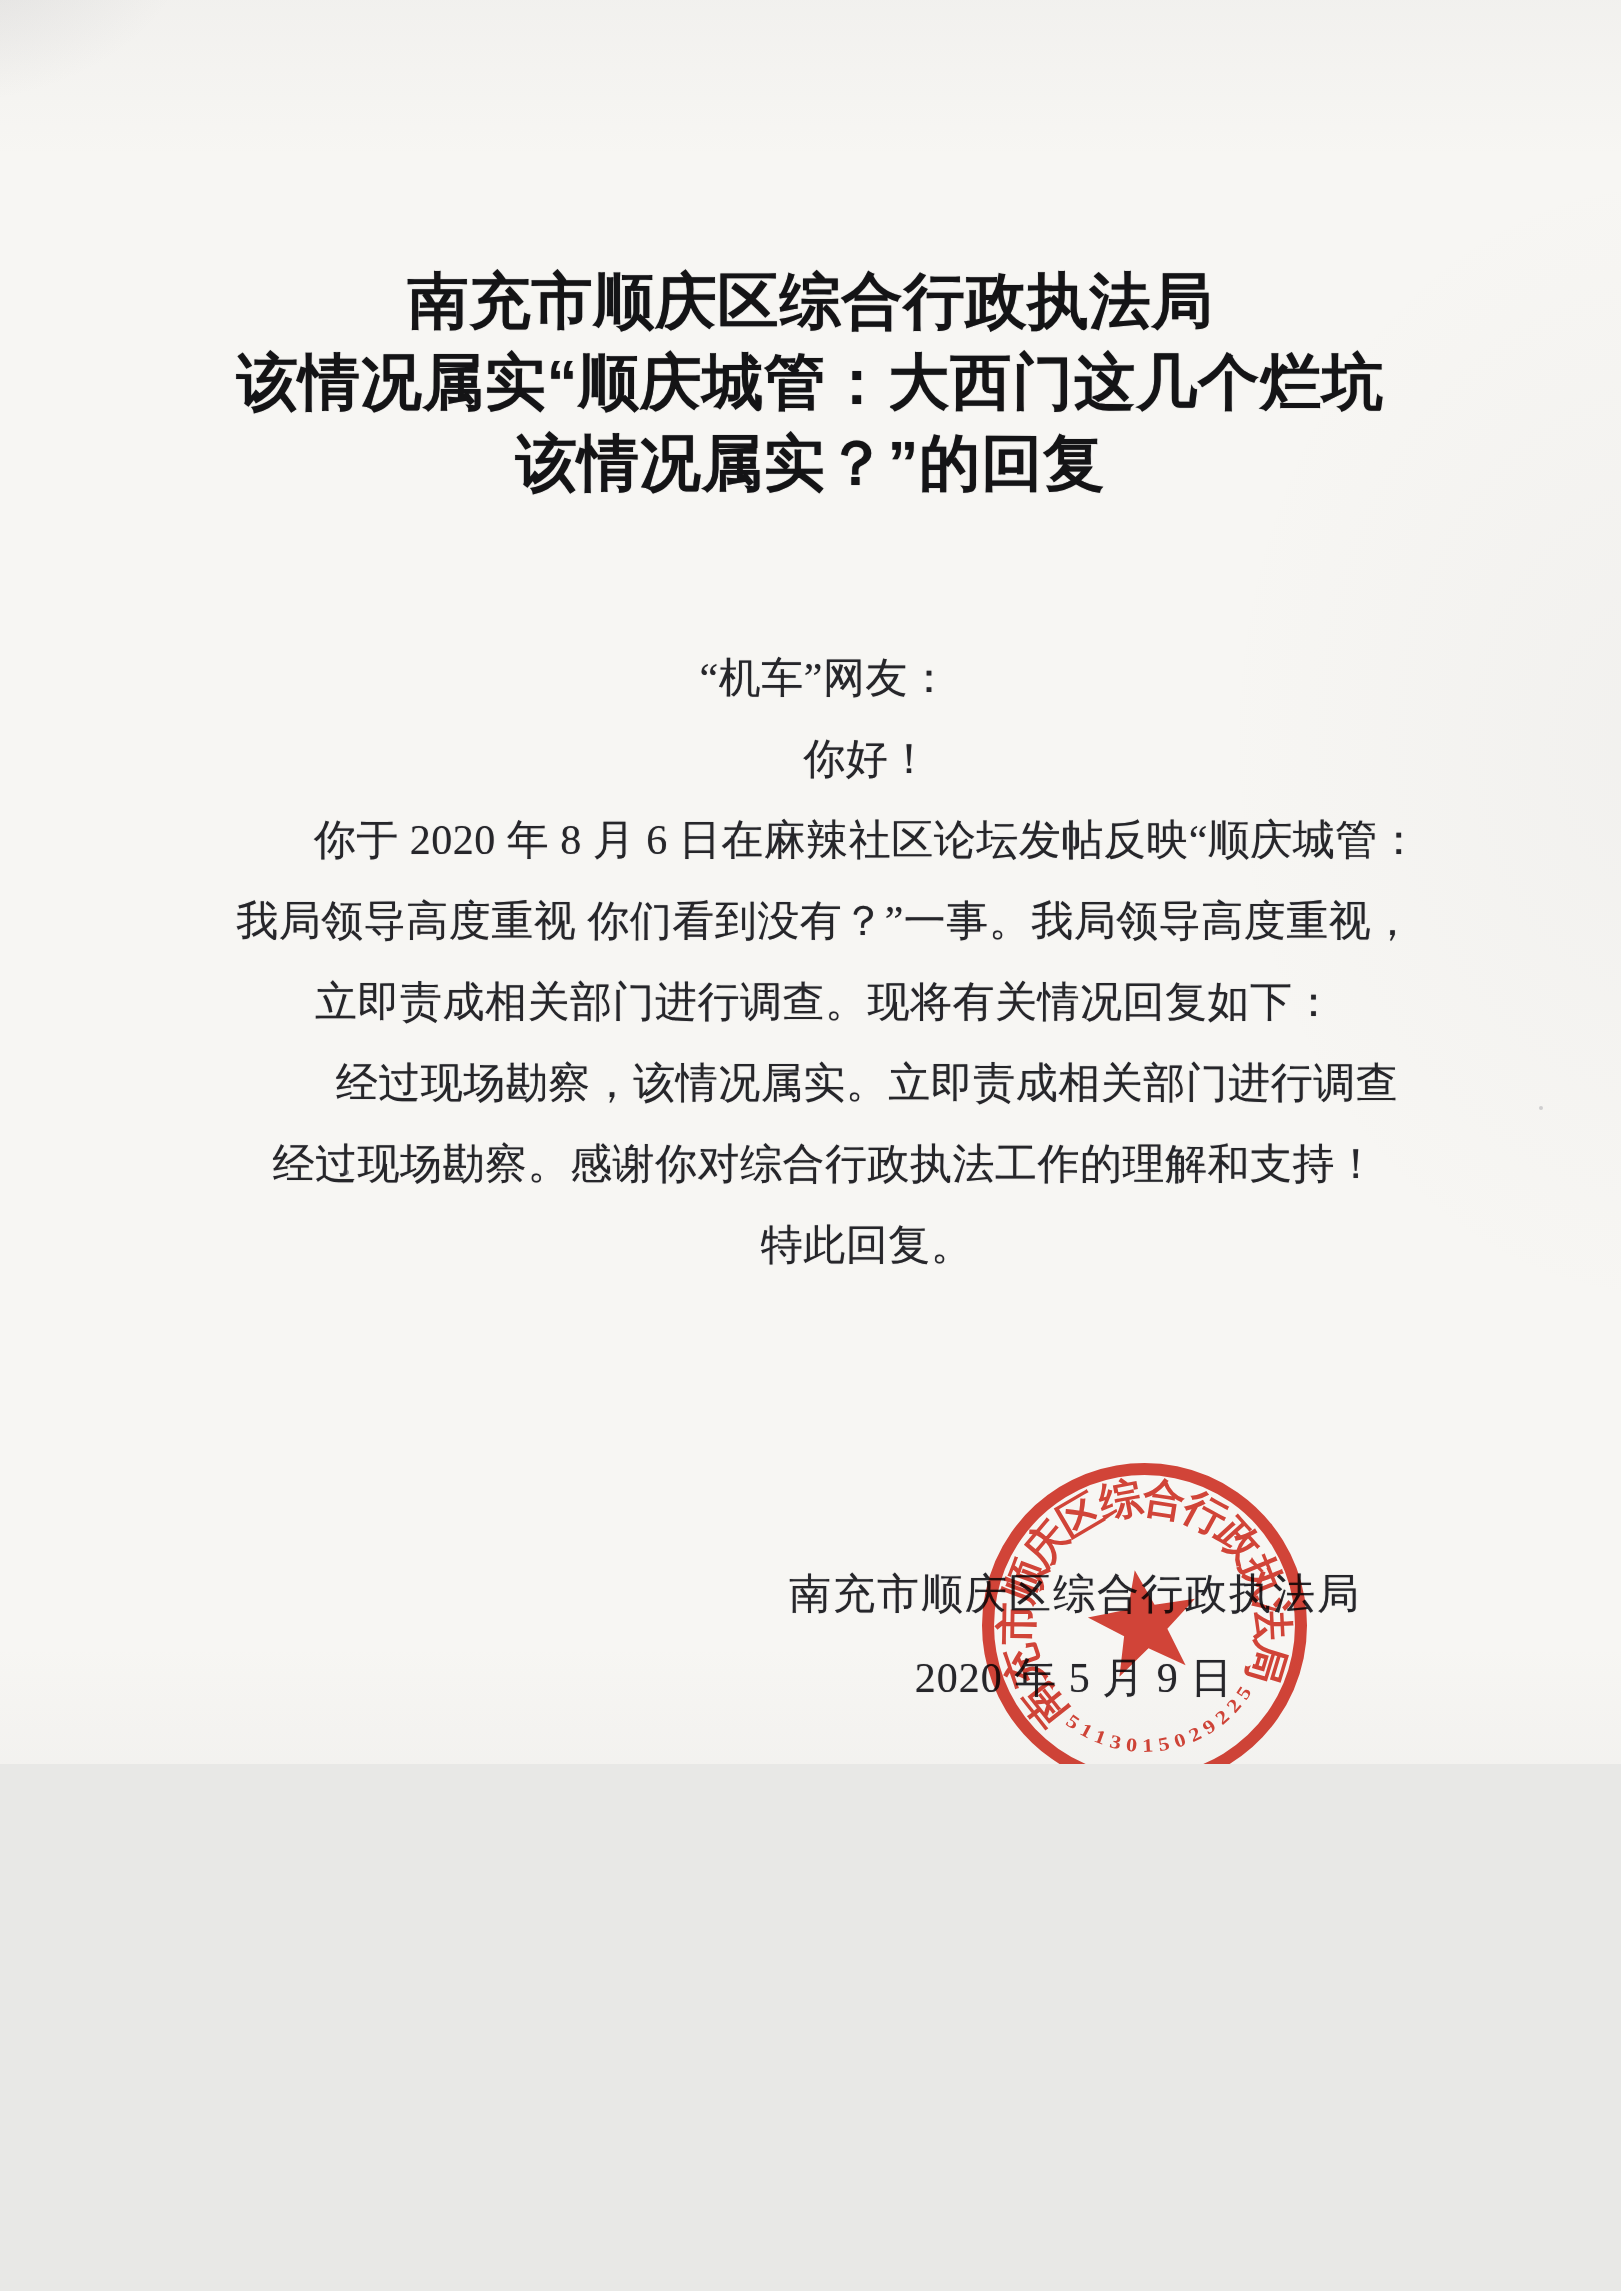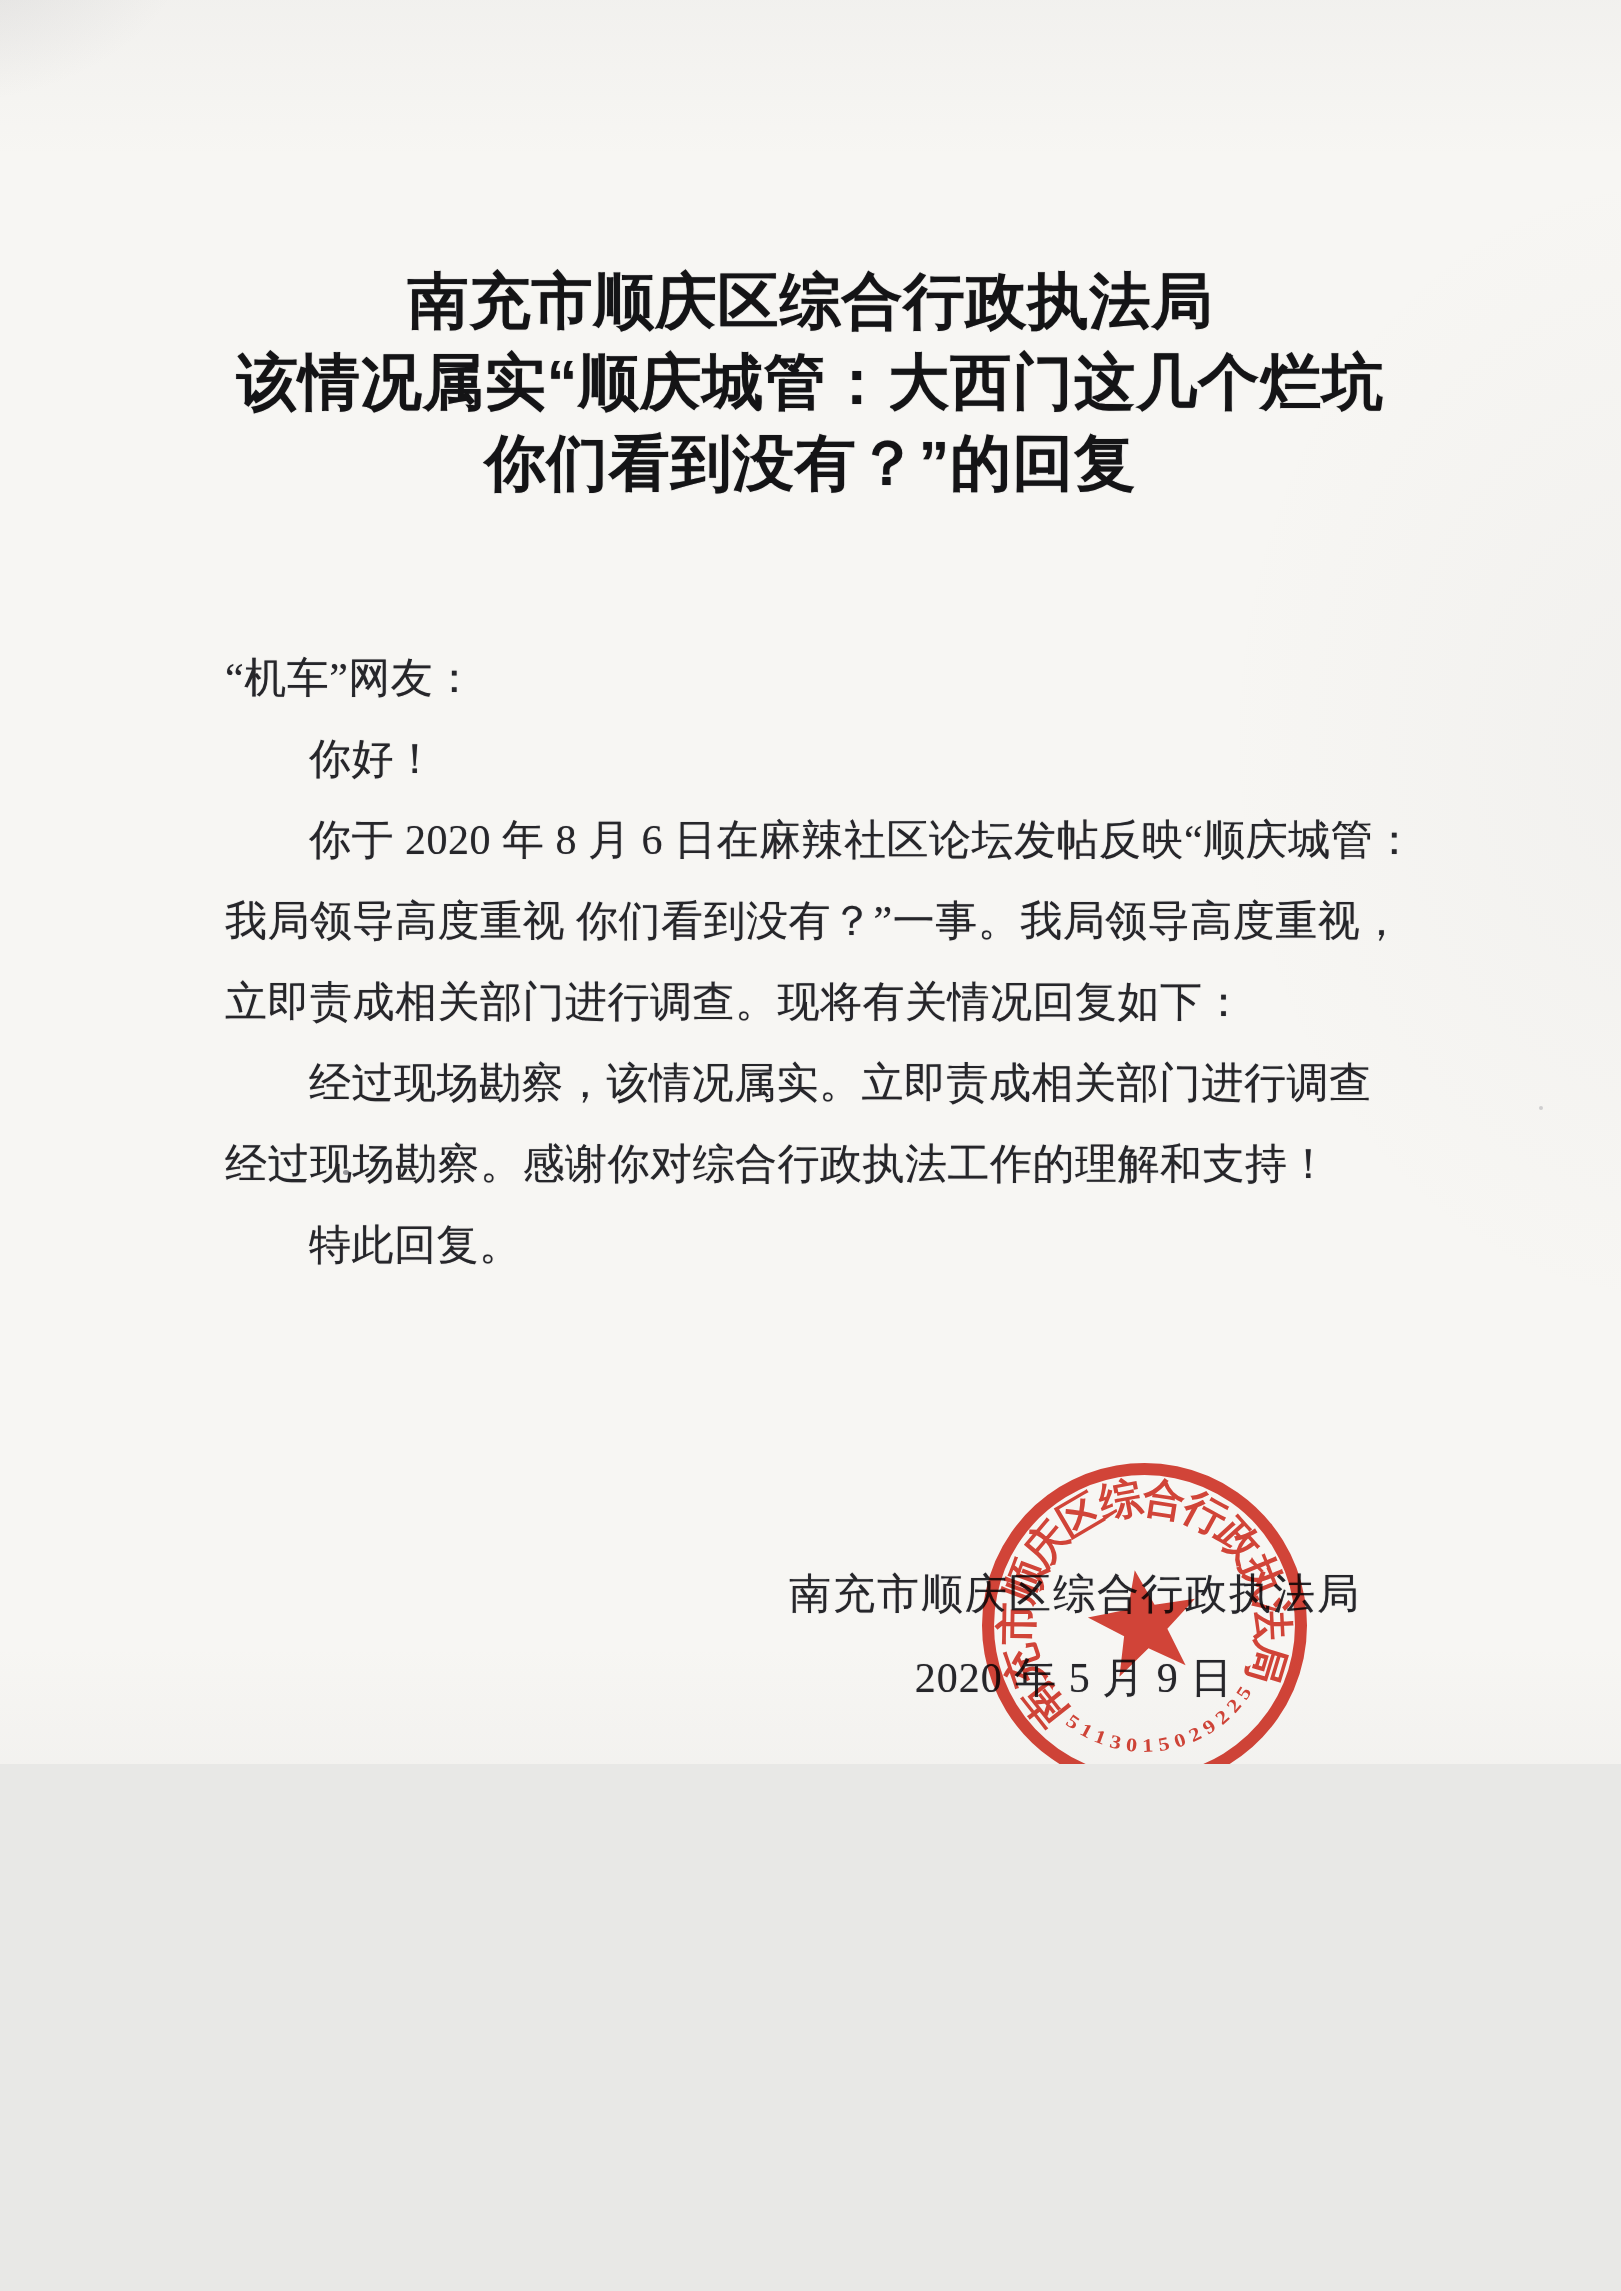--- a/index.html
+++ b/index.html
@@ -30,20 +30,21 @@
     text-shadow:0 0 1px rgba(20,20,25,.55);
   }
   .body-block{
     position:absolute;
     left:225px; top:638px;
     width:1200px;
     font-size:42px;
     line-height:81px;
     letter-spacing:0.5px;
     text-shadow:0 0 1px rgba(45,45,55,.45);
+    text-align:center;
   }
   .bline{white-space:nowrap;}
   .bline.ind{text-indent:84px;}
   .sign-block{
     position:absolute;
     left:789px; top:1570px;
     width:570px;
     text-align:center;
     font-size:42px;
     text-shadow:0 0 1px rgba(45,45,55,.45);
@@ -67,21 +68,21 @@
   .speck-2{left:1539px; top:1106px; width:3.9px; height:3.9px; background:rgba(120,120,128,.3);}
 </style>
 </head>
 <body>
 
 <div class="page">
 
   <div class="title-block">
     <div>南充市顺庆区综合行政执法局</div>
     <div>该情况属实“顺庆城管：大西门这几个烂坑</div>
-    <div>你们看到没有？”的回复</div>
+    <div>该情况属实？”的回复</div>
   </div>
 
   <div class="body-block">
     <div class="bline">“机车”网友：</div>
     <div class="bline ind">你好！</div>
     <div class="bline ind">你于 2020 年 8 月 6 日在麻辣社区论坛发帖反映“顺庆城管：</div>
     <div class="bline">我局领导高度重视 你们看到没有？”一事。我局领导高度重视，</div>
     <div class="bline">立即责成相关部门进行调查。现将有关情况回复如下：</div>
     <div class="bline ind">经过现场勘察，该情况属实。立即责成相关部门进行调查</div>
     <div class="bline">经过现场勘察。感谢你对综合行政执法工作的理解和支持！</div>

